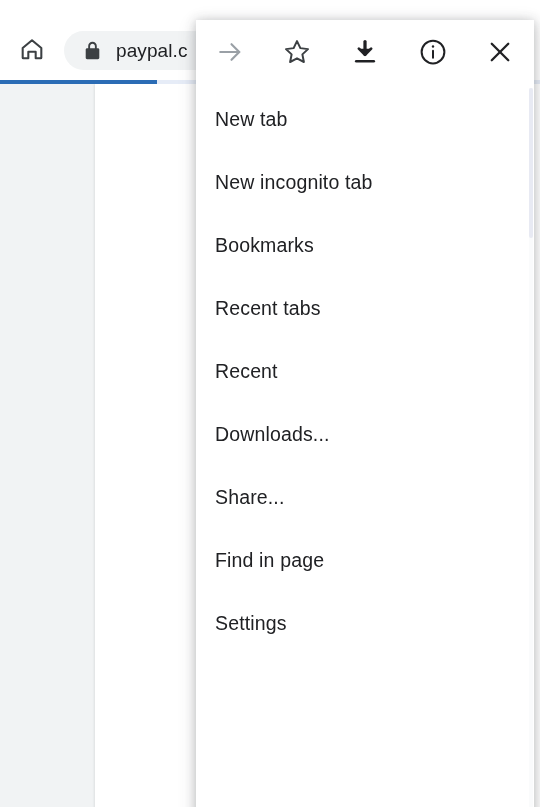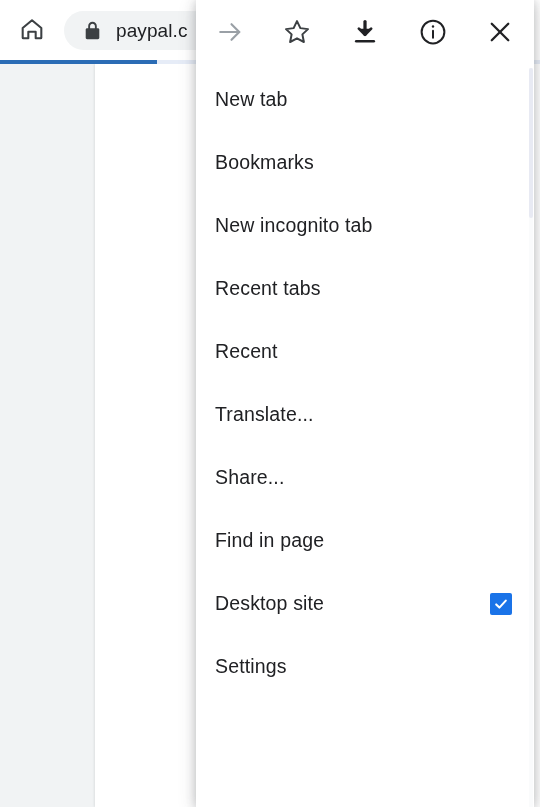--- a/index.html
+++ b/index.html
@@ -2,21 +2,21 @@
 <html><head>
 <meta charset="utf-8">
 <style>
   * { margin:0; padding:0; box-sizing:border-box; }
   html, body {
     width:540px; height:807px;
     background:#ffffff;
     font-family:"Liberation Sans", sans-serif;
     overflow:hidden;
   }
-  #root { position:relative; width:540px; height:741px; background:#ffffff; }
+  #root { position:relative; width:540px; height:741px; background:#ffffff;margin-top:20px; }
 
   
   .page-bg { position:absolute; left:0; top:64px; width:540px; height:743px; background:#f1f3f4; }
   .page-card {
     position:absolute; left:95px; top:64px; width:445px; height:743px;
     background:#ffffff;
     box-shadow:-1px 0 2px rgba(60,64,67,.10);
   }
 
   
@@ -175,57 +175,49 @@
       </div>
     </div>
 
     <div class="menu-list">
 
       <div class="menu-item">
         <span class="label">New tab</span>
       </div>
 
       <div class="menu-item">
+        <span class="label">New incognito tab</span>
+      </div>
+
+      <div class="menu-item">
         <span class="label">Bookmarks</span>
       </div>
 
       <div class="menu-item">
-        <span class="label">New incognito tab</span>
-      </div>
-
-      <div class="menu-item">
         <span class="label">Recent tabs</span>
       </div>
 
       <div class="menu-item">
         <span class="label">Recent</span>
       </div>
 
 
       <div class="menu-item">
-        <span class="label">Translate...</span>
+        <span class="label">Downloads...</span>
       </div>
 
       <div class="menu-item">
         <span class="label">Share...</span>
       </div>
 
       <div class="menu-item">
         <span class="label">Find in page</span>
       </div>
 
 
-      <div class="menu-item">
-        <span class="label">Desktop site</span>
-        <span class="checkbox" style="background: rgb(26, 115, 232);">
-          <svg width="16" height="16" viewBox="0 0 24 24" fill="none" stroke="#ffffff" stroke-width="3.1" stroke-linecap="round" stroke-linejoin="round">
-            <path d="M4.8 12.6 9.6 17.4 19.2 6.9"></path>
-          </svg>
-        </span>
-      </div>
 
       <div class="menu-item">
         <span class="label">Settings</span>
       </div>
 
     </div>
 
     <div class="menu-scrollbar">
       <div class="thumb"></div>
     </div>

